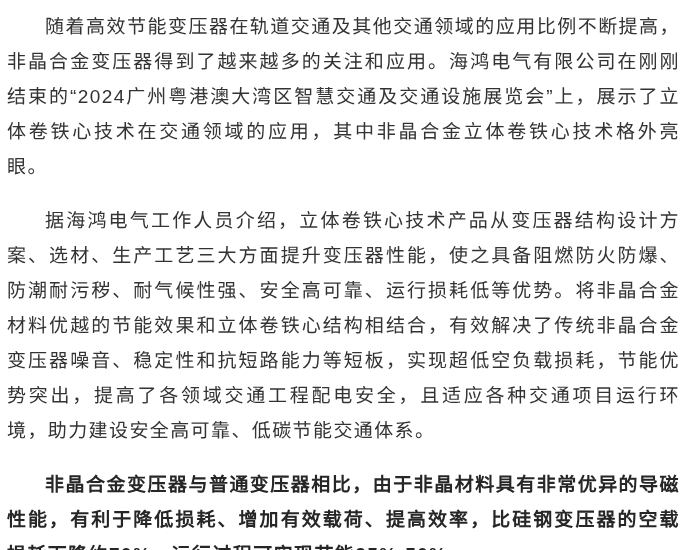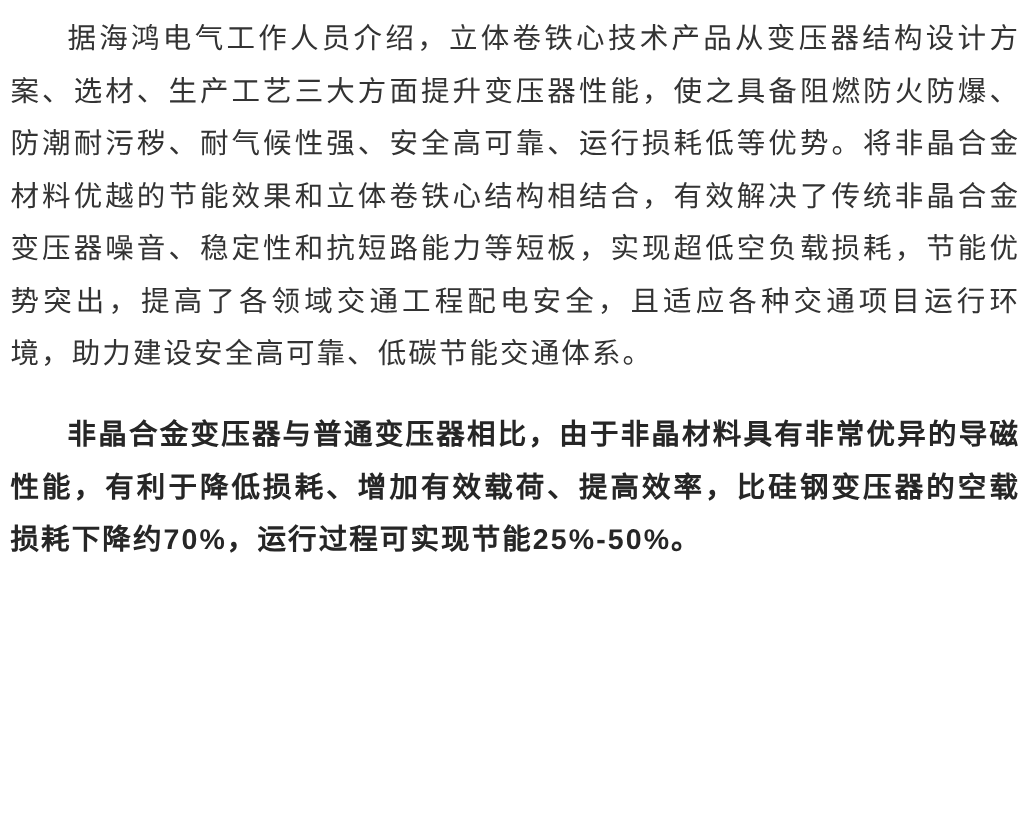--- a/index.html
+++ b/index.html
@@ -31,15 +31,16 @@
   }
   .article p.emphasis {
     font-weight: bold;
     color: #262626;
   }
 </style>
 </head>
 <body>
 
 <main class="article">
+  <p>随着高效节能变压器在轨道交通及其他交通领域的应用比例不断提高，非晶合金变压器得到了越来越多的关注和应用。海鸿电气有限公司在刚刚结束的“2024广州粤港澳大湾区智慧交通及交通设施展览会”上，展示了立体卷铁心技术在交通领域的应用，其中非晶合金立体卷铁心技术格外亮眼。</p>
   <p>据海鸿电气工作人员介绍，立体卷铁心技术产品从变压器结构设计方案、选材、生产工艺三大方面提升变压器性能，使之具备阻燃防火防爆、防潮耐污秽、耐气候性强、安全高可靠、运行损耗低等优势。将非晶合金材料优越的节能效果和立体卷铁心结构相结合，有效解决了传统非晶合金变压器噪音、稳定性和抗短路能力等短板，实现超低空负载损耗，节能优势突出，提高了各领域交通工程配电安全，且适应各种交通项目运行环境，助力建设安全高可靠、低碳节能交通体系。</p>
   <p class="emphasis">非晶合金变压器与普通变压器相比，由于非晶材料具有非常优异的导磁性能，有利于降低损耗、增加有效载荷、提高效率，比硅钢变压器的空载损耗下降约70%，运行过程可实现节能25%-50%。</p>
 </main>
 
 </body></html>

